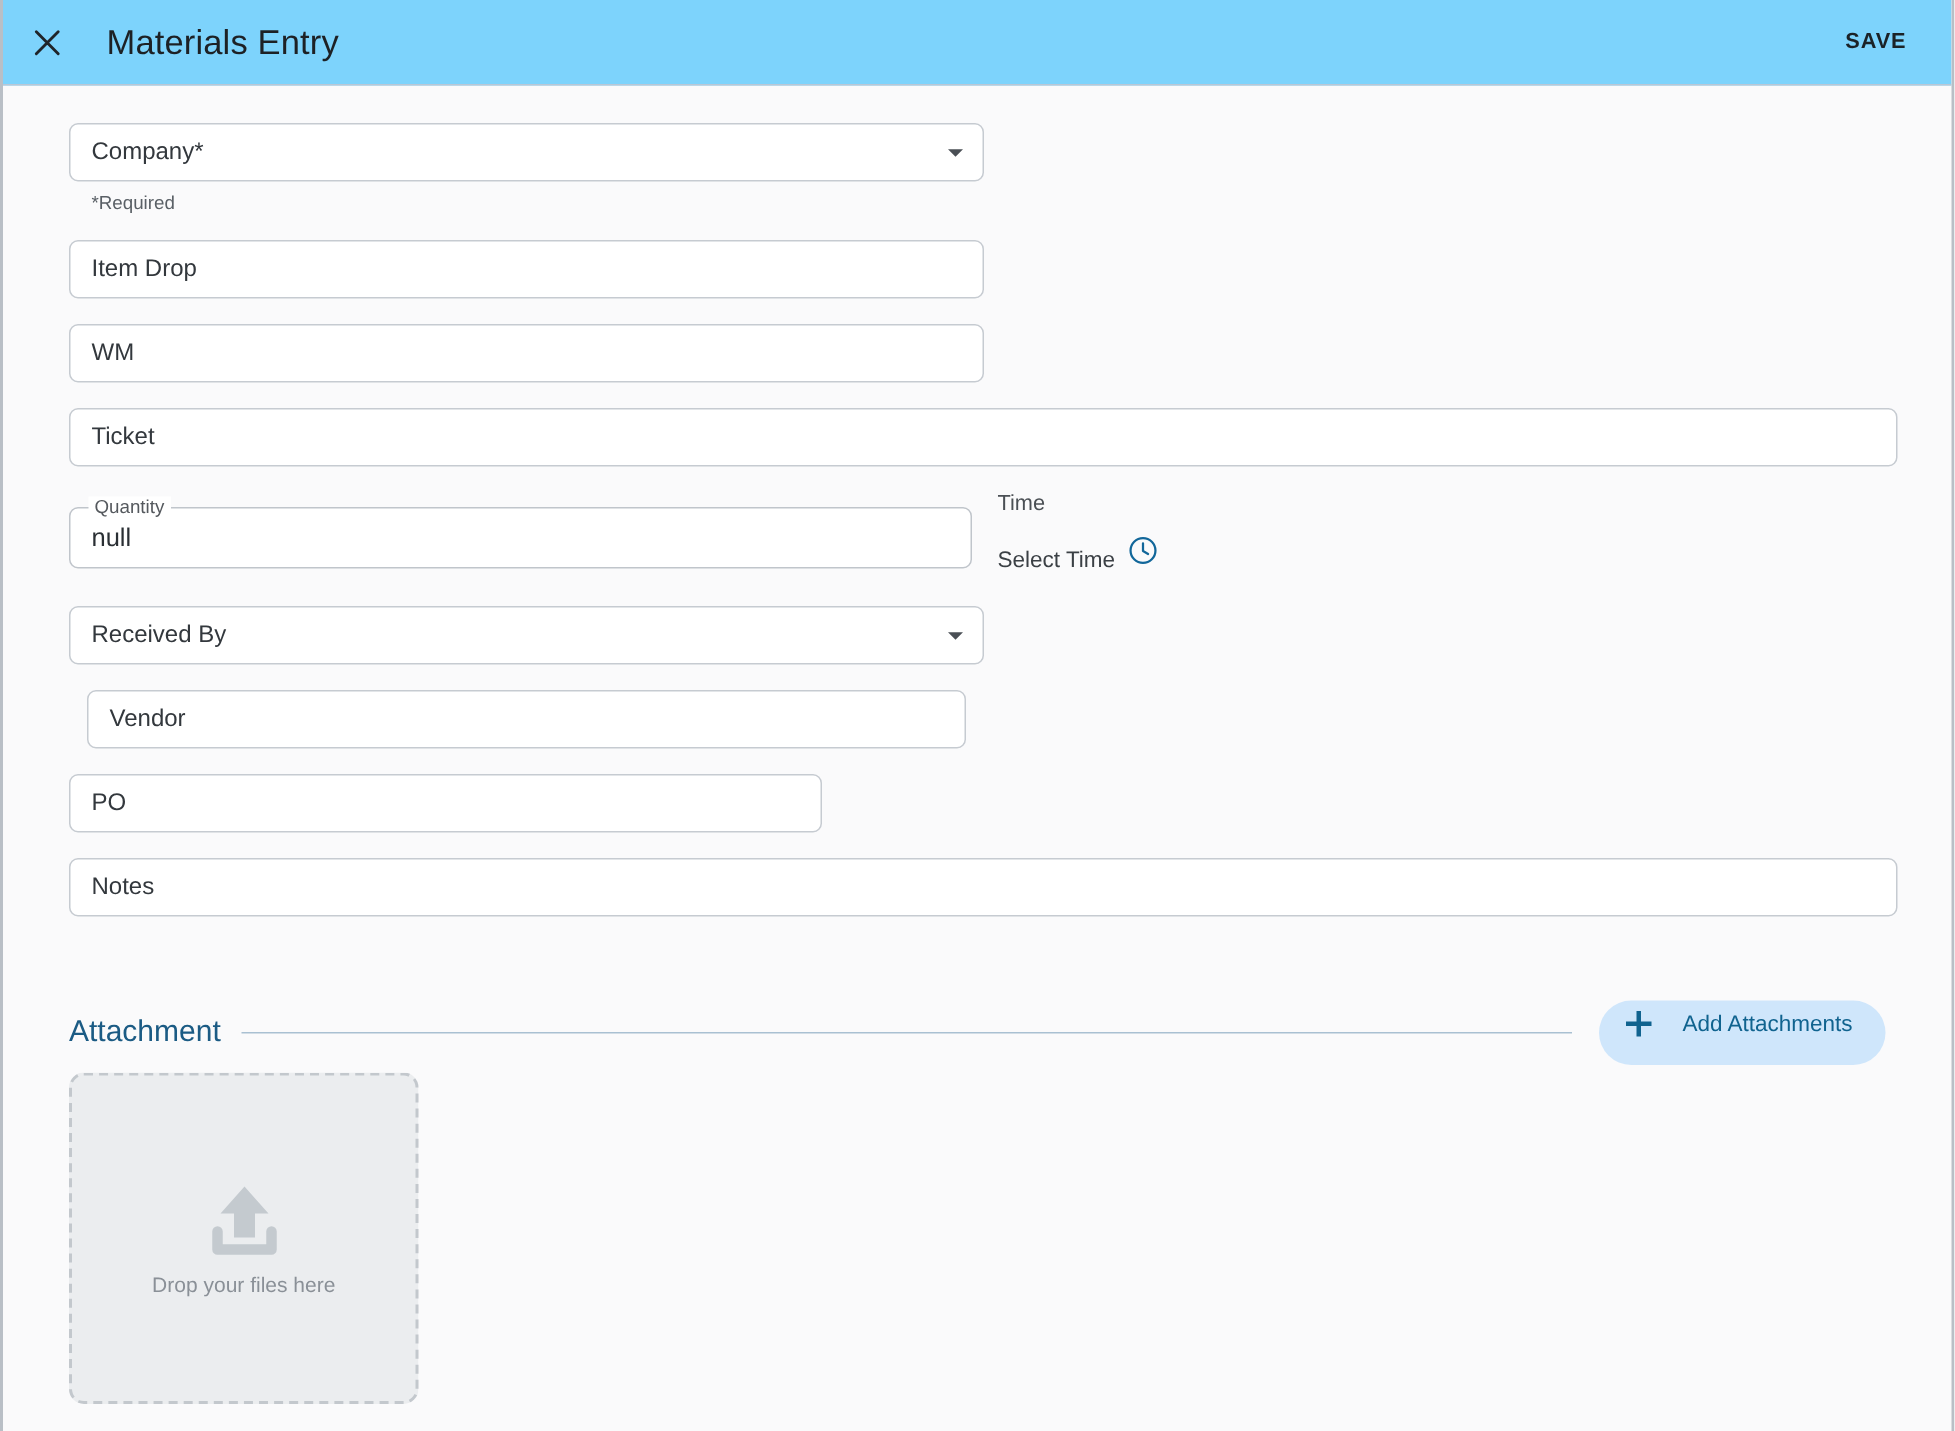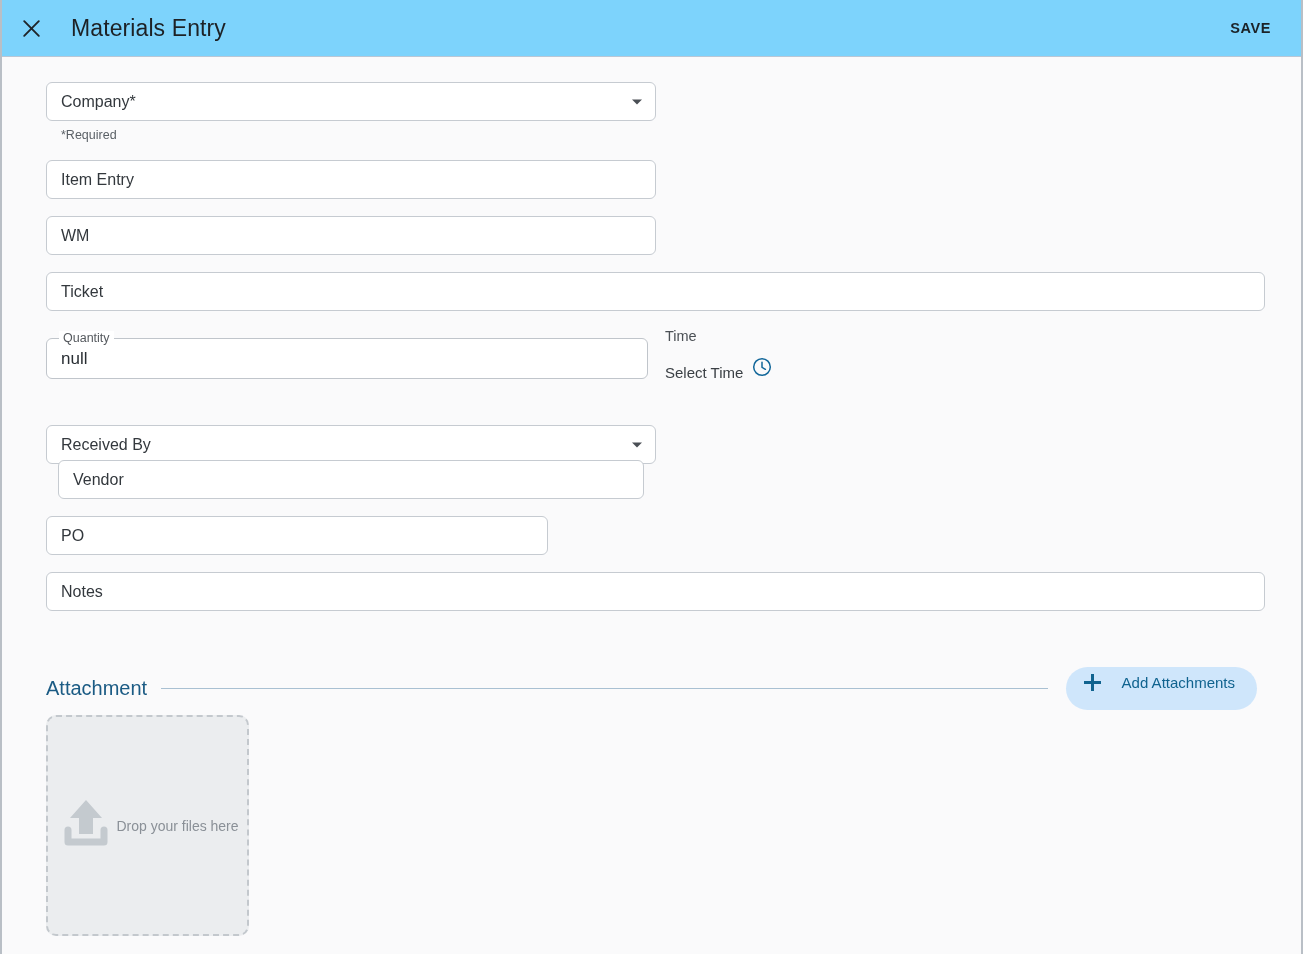--- a/index.html
+++ b/index.html
@@ -161,25 +161,25 @@
   }
   .plus-icon::before, .plus-icon::after {
     content: ""; position: absolute; background: #10638f;
   }
   .plus-icon::before { left: 7px; top: 0; width: 3px; height: 17px; }
   .plus-icon::after  { top: 7px; left: 0; height: 3px; width: 17px; }
 
   .dropzone {
     position: absolute;
     left: 44px; top: 658px;
-    width: 203px; height: 221px;
+    width: 233px; height: 221px;
     background: #ebedef;
     border: 2px dashed #c3c8cd;
     border-radius: 10px;
-    display: flex; 
+    display: flex; flex-direction: column;
     align-items: center; justify-content: center;
     cursor: pointer;
   }
   .dropzone .dz-text {
     font-size: 14px;
     color: #8a9097;
   }
   .upload-icon { color: #c4cacf; display: block; }
 </style>
 </head>
@@ -199,21 +199,21 @@
 
   <div class="form-area">
 
     <div class="field select" style="left:44px; top:25px; width:610px;">
       <span class="ph">Company*</span>
       <span class="caret"></span>
     </div>
     <div class="helper" style="left:59px; top:71px;">*Required</div>
 
     <div class="field" style="left:44px; top:103px; width:610px;">
-      <span class="ph">Item Entry</span>
+      <span class="ph">Item Drop</span>
     </div>
 
     <div class="field" style="left:44px; top:159px; width:610px;">
       <span class="ph">WM</span>
     </div>
 
     <div class="field" style="left:44px; top:215px; width:1219px;">
       <span class="ph">Ticket</span>
     </div>
 
@@ -226,21 +226,21 @@
     <div class="time-picker" style="left:663px; top:300px;align-items:flex-end;">
       <span class="txt">Select Time</span>
       <span>
         <svg width="20" height="20" viewBox="0 0 20 20" aria-hidden="true">
           <circle cx="10" cy="10" r="8.3" fill="none" stroke="#12679a" stroke-width="1.5"></circle>
           <path d="M10 5.2 V10.3 L13.4 12.3" fill="none" stroke="#12679a" stroke-width="1.5" stroke-linecap="round" stroke-linejoin="round"></path>
         </svg>
       </span>
     </div>
 
-    <div class="field select" style="left:44px; top:347px; width:610px;margin-top:21px;">
+    <div class="field select" style="left:44px; top:347px; width:610px;">
       <span class="ph">Received By</span>
       <span class="caret"></span>
     </div>
 
     <div class="field" style="left:44px; top:403px; width:586px;margin-left:12px;">
       <span class="ph">Vendor</span>
     </div>
 
     <div class="field" style="left:44px; top:459px; width:502px;">
       <span class="ph">PO</span>

